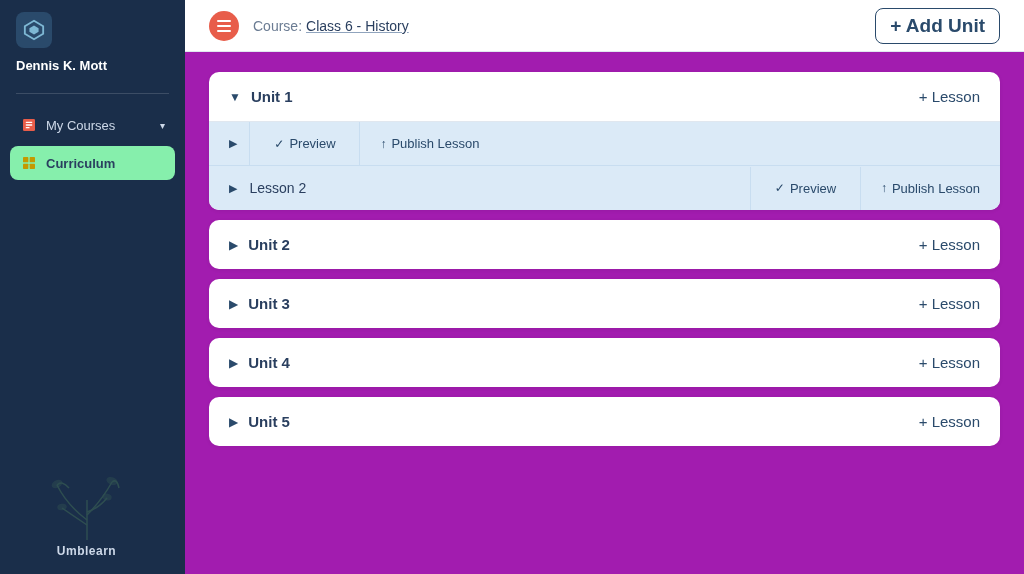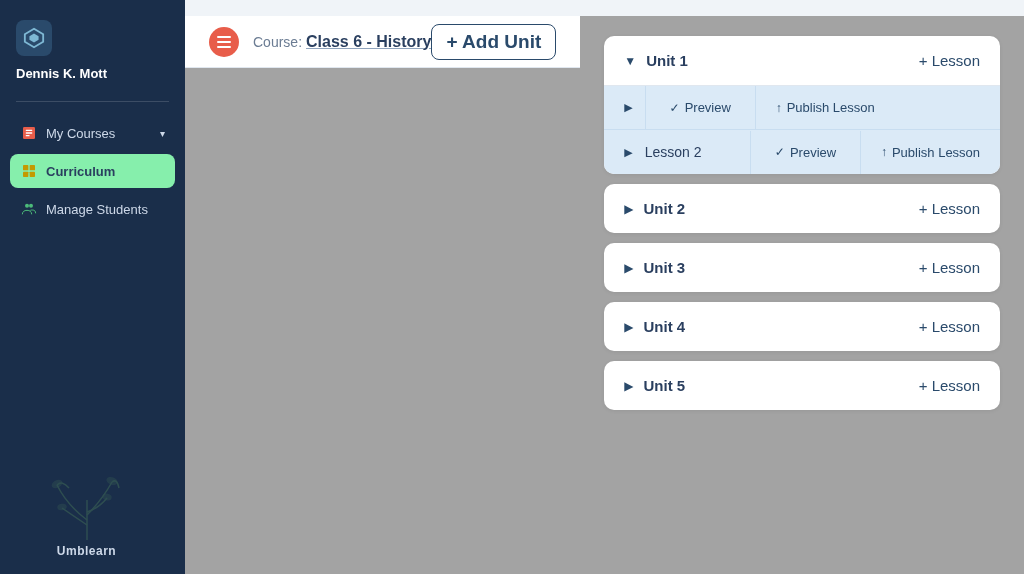--- a/index.html
+++ b/index.html
@@ -9,21 +9,21 @@
     .sidebar {
       width: 185px;
       background: #1a2e4a;
       display: flex;
       flex-direction: column;
       align-items: stretch;
       position: relative;
       flex-shrink: 0;
     }
     .sidebar-logo-area {
-      padding: 20px 16px 10px 16px;
+      padding: 12px 16px 10px 16px;
       display: flex;
       flex-direction: column;
       align-items: flex-start;
     }
     .logo-icon {
       width: 36px;
       height: 36px;
       background: #2a4a6b;
       border-radius: 8px;
       display: flex;
@@ -95,24 +95,23 @@
       color: #cdd8e8;
       font-size: 12px;
       font-weight: 600;
       letter-spacing: 0.5px;
     }
 
     
     .main {
       flex: 1;
       display: flex;
-      flex-direction: row;
-      background: #a3a3a3;
+      flex-direction: column;
+      background: #a21caf;
       overflow: hidden;
-      margin-top: 16px;
     }
 
     
     .topbar {
       background: #fff;
       display: flex;
       align-items: center;
       padding: 0 24px;
       height: 52px;
       border-bottom: 1px solid #e0e7ef;
@@ -132,22 +131,22 @@
     }
     .menu-btn svg { width: 14px; height: 14px; }
     .course-label {
       color: #6b7c93;
       font-size: 14px;
       font-weight: 400;
       margin-right: 4px;
     }
     .course-name {
       color: #2a3f5f;
-      font-size: 16px;
-      font-weight: 700;
+      font-size: 14px;
+      font-weight: 400;
     }
     .course-underline {
       text-decoration: underline;
       text-decoration-color: #90a4bd;
     }
     .topbar-right {
       margin-left: auto;
     }
     .add-unit-btn {
       display: flex;
@@ -295,31 +294,20 @@
     <div class="sidebar-item active">
       <span class="sidebar-item-icon yellow">
         <svg width="16" height="16" viewBox="0 0 24 24" fill="#c49a00">
             <rect x="3" y="3" width="8" height="8" rx="1"></rect>
             <rect x="13" y="3" width="8" height="8" rx="1"></rect>
             <rect x="3" y="13" width="8" height="8" rx="1"></rect>
             <rect x="13" y="13" width="8" height="8" rx="1"></rect>
           </svg>
       </span>
       <span>Curriculum</span>
-    </div>
-    <div class="sidebar-item">
-      <span class="sidebar-item-icon green">
-        <svg width="16" height="16" viewBox="0 0 24 24" fill="#4cbb7a">
-            <circle cx="9" cy="7" r="3"></circle>
-            <circle cx="15" cy="7" r="3"></circle>
-            <path d="M2 20c0-4 3-6 7-6s7 2 7 6" stroke="#4cbb7a" stroke-width="1.5" fill="none"></path>
-            <path d="M14 14c1-0.5 2-0.5 3-0.5 3 0 5 1.5 5 5" stroke="#4cbb7a" stroke-width="1.5" fill="none"></path>
-          </svg>
-      </span>
-      <span>Manage Students</span>
     </div>
   </nav>
 
   <div class="sidebar-bottom">
     <svg class="plant-decoration" viewBox="0 0 80 70" fill="none">
       <g opacity="0.7" stroke="#4a7a5a" stroke-width="1.5" fill="none">
         <line x1="40" y1="70" x2="40" y2="30"></line>
         <path d="M40 50 Q20 35 10 15"></path>
         <path d="M40 45 Q55 30 65 12"></path>
         <path d="M40 55 Q25 45 15 38"></path>

